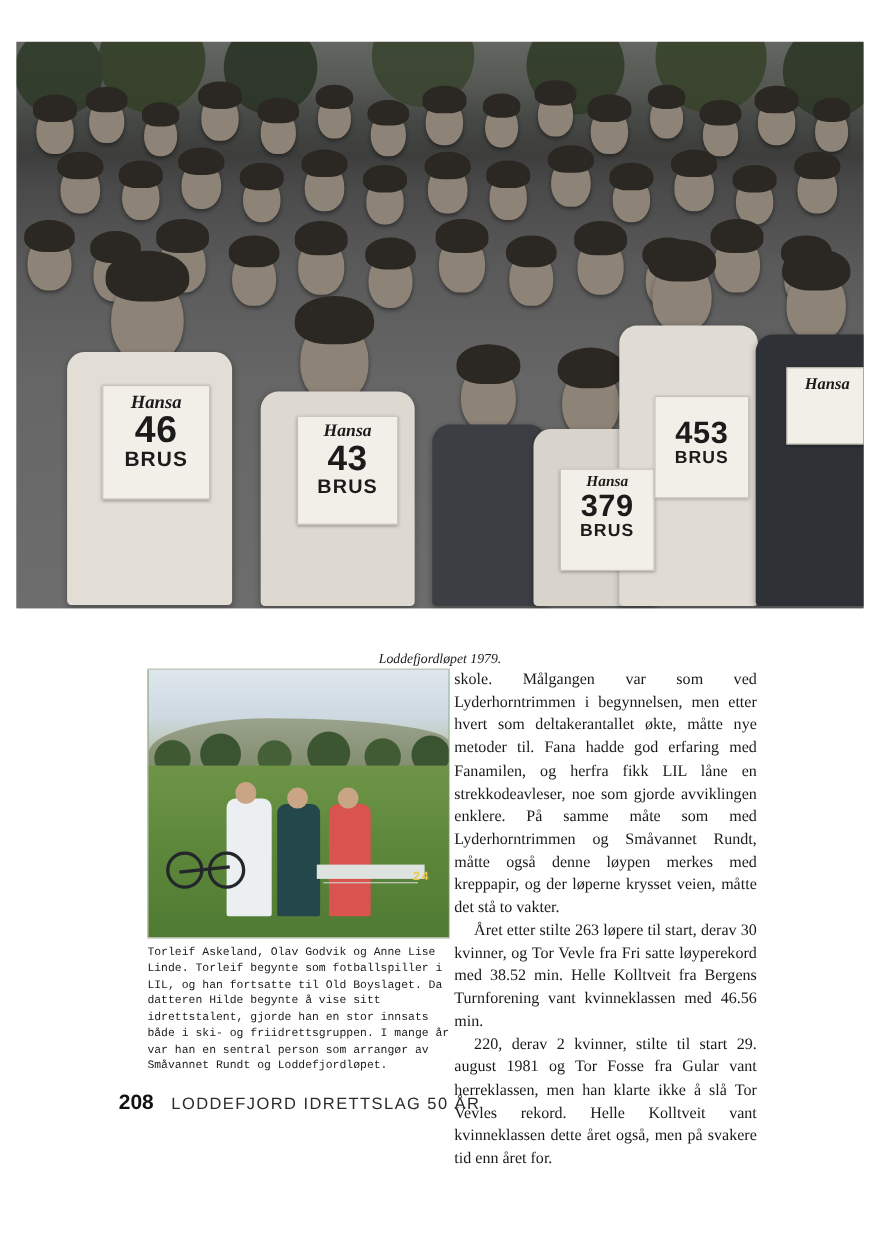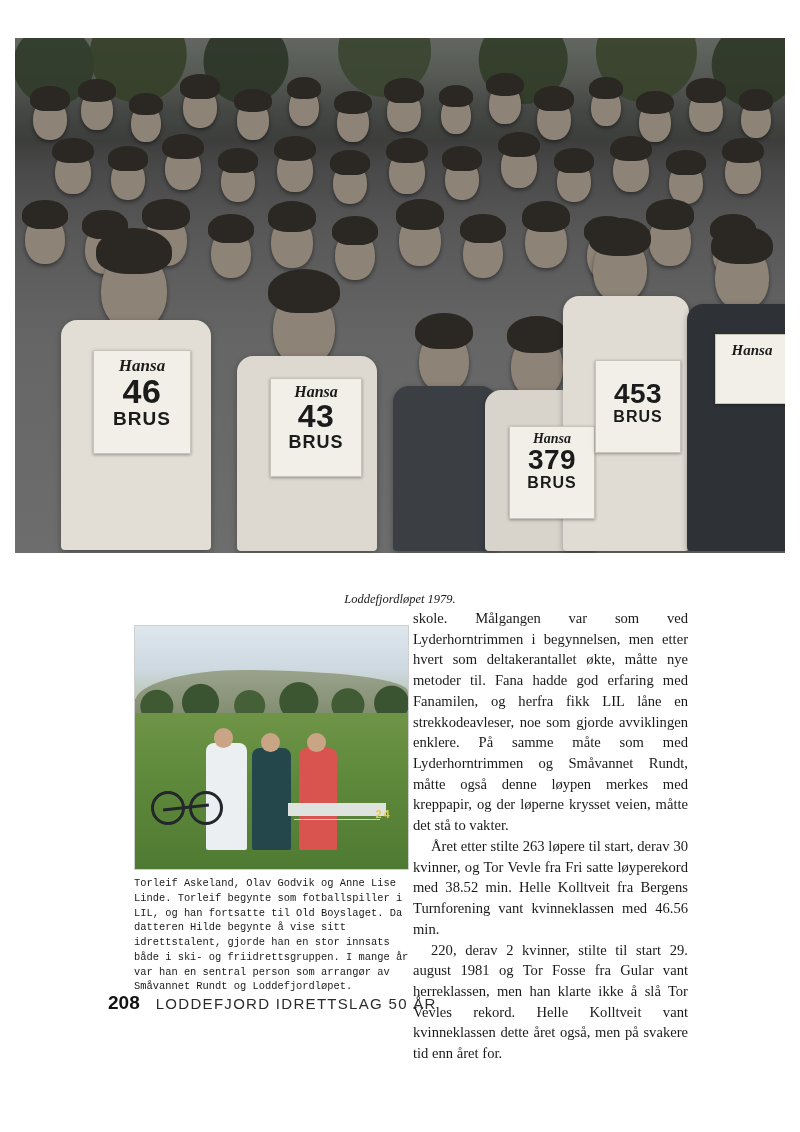--- a/index.html
+++ b/index.html
@@ -109,21 +109,21 @@
   .content {
     position: absolute;
     left: 108px;
     top: 608px;
     width: 580px;
     height: 360px;
   }
   .left-col {
     position: absolute;
     left: 0;
-    top: 17px;
+    top: 0;
     width: 275px;
     padding-left: 26px;
   }
   .figure-box {
     width: 275px;
     height: 245px;
     overflow: hidden;
     position: relative;
     background: #6a8c4a;
     border: 1px solid #cfcfcf;

